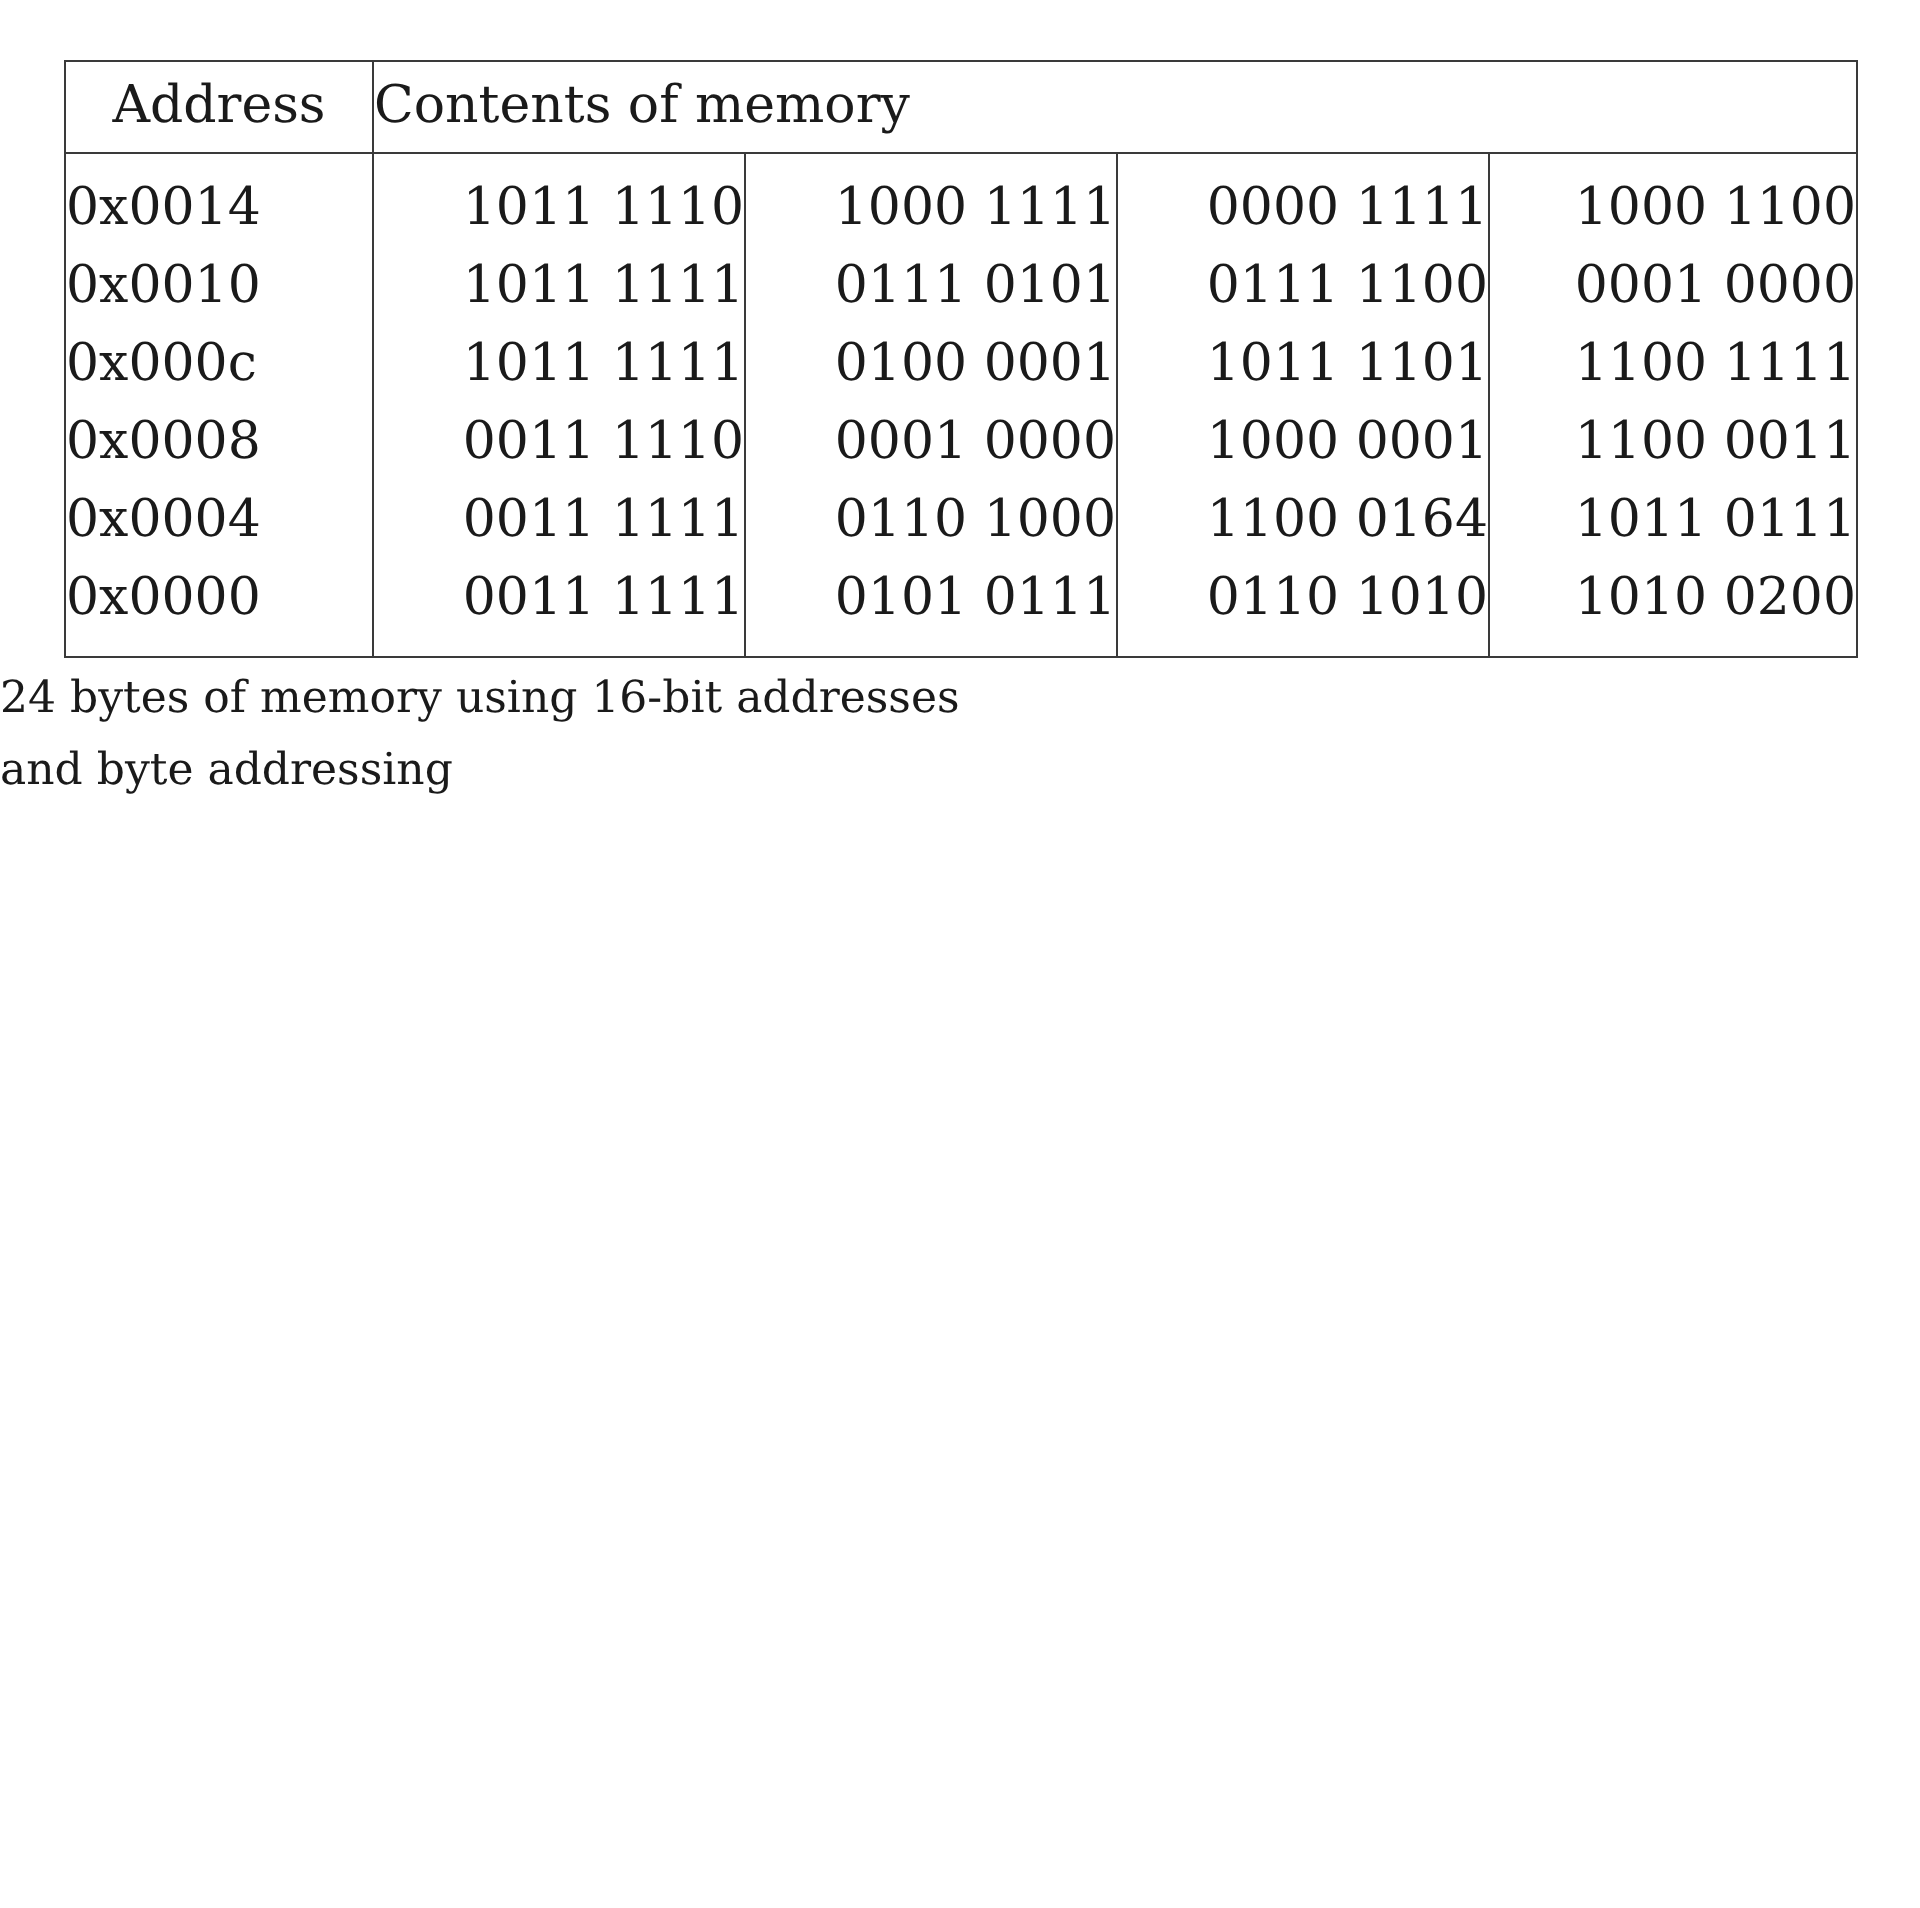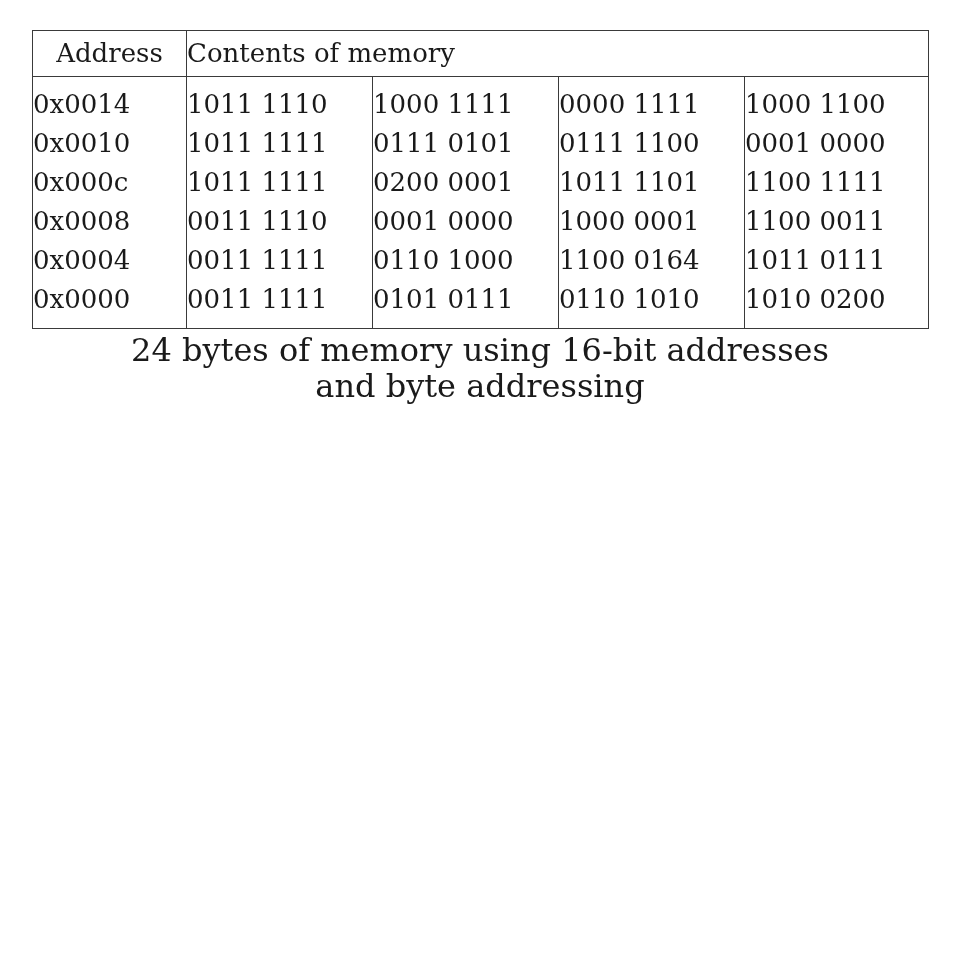--- a/index.html
+++ b/index.html
@@ -48,41 +48,40 @@
   .cell-addr {
     height: 39px;
     font-size: 26px;
     line-height: 39px;
     padding-right: 18px;
   }
   .cell-byte {
     height: 39px;
     font-size: 26px;
     line-height: 39px;
-    text-align: left;
+    text-align: right;
   }
 
   
   #table-byte {
     position: absolute;
     left: 32px;
     top: 30px;
     width: 896px;
   }
   #table-byte .vline { border-left: 1.6px solid #3a3a3a; }
   #table-byte .pad-top td { height: 8px; }
   #table-byte .pad-bot td { height: 9px; }
 
   
   .caption {
     position: absolute;
     left: 0;
     width: 960px;
-    text-align: center;
-    font-size: 32px;
+    font-size: 22px;
     line-height: 36px;
   }
   #caption-byte { top: 332px; }
   .caption .cline { display: block; }
 </style>
 </head>
 <body>
 
 <div class="figure" id="figure-byte">
 
@@ -119,21 +118,21 @@
       <tr>
         <td class="cell-addr">0x0010</td>
         <td class="cell-byte vline">1011 1111</td>
         <td class="cell-byte vline">0111 0101</td>
         <td class="cell-byte vline">0111 1100</td>
         <td class="cell-byte vline">0001 0000</td>
       </tr>
       <tr>
         <td class="cell-addr">0x000c</td>
         <td class="cell-byte vline">1011 1111</td>
-        <td class="cell-byte vline">0200 0001</td>
+        <td class="cell-byte vline">0100 0001</td>
         <td class="cell-byte vline">1011 1101</td>
         <td class="cell-byte vline">1100 1111</td>
       </tr>
       <tr>
         <td class="cell-addr">0x0008</td>
         <td class="cell-byte vline">0011 1110</td>
         <td class="cell-byte vline">0001 0000</td>
         <td class="cell-byte vline">1000 0001</td>
         <td class="cell-byte vline">1100 0011</td>
       </tr>

